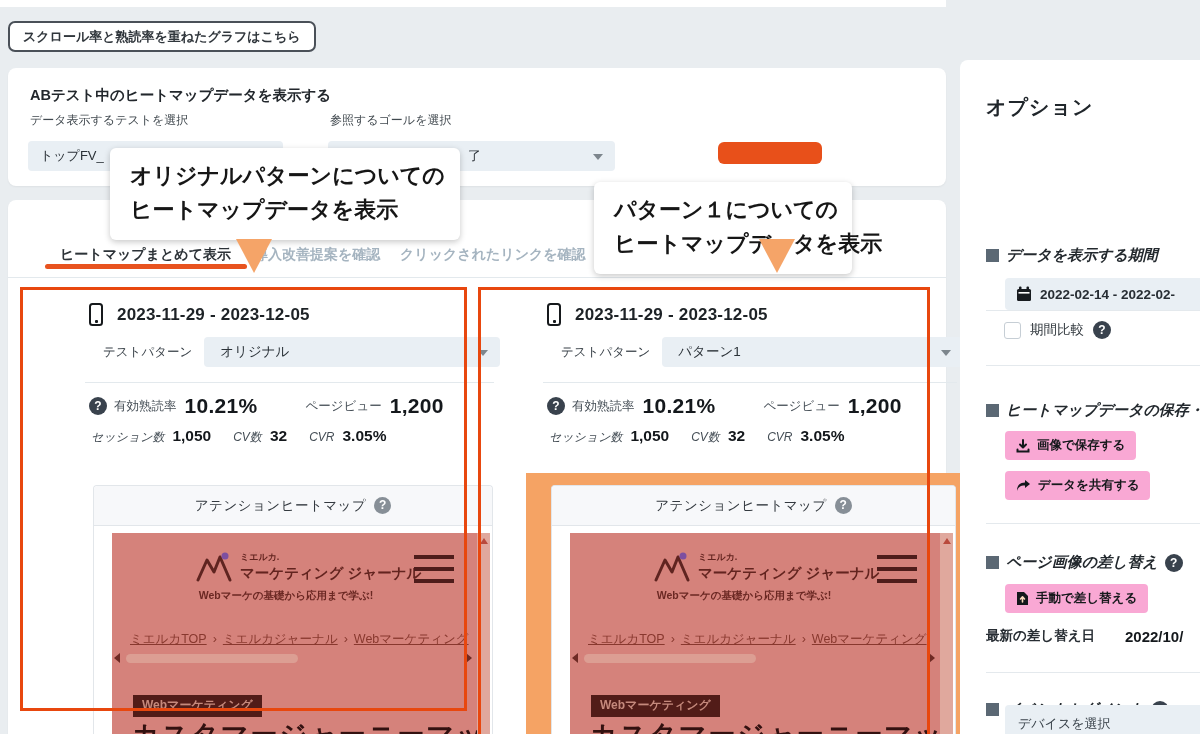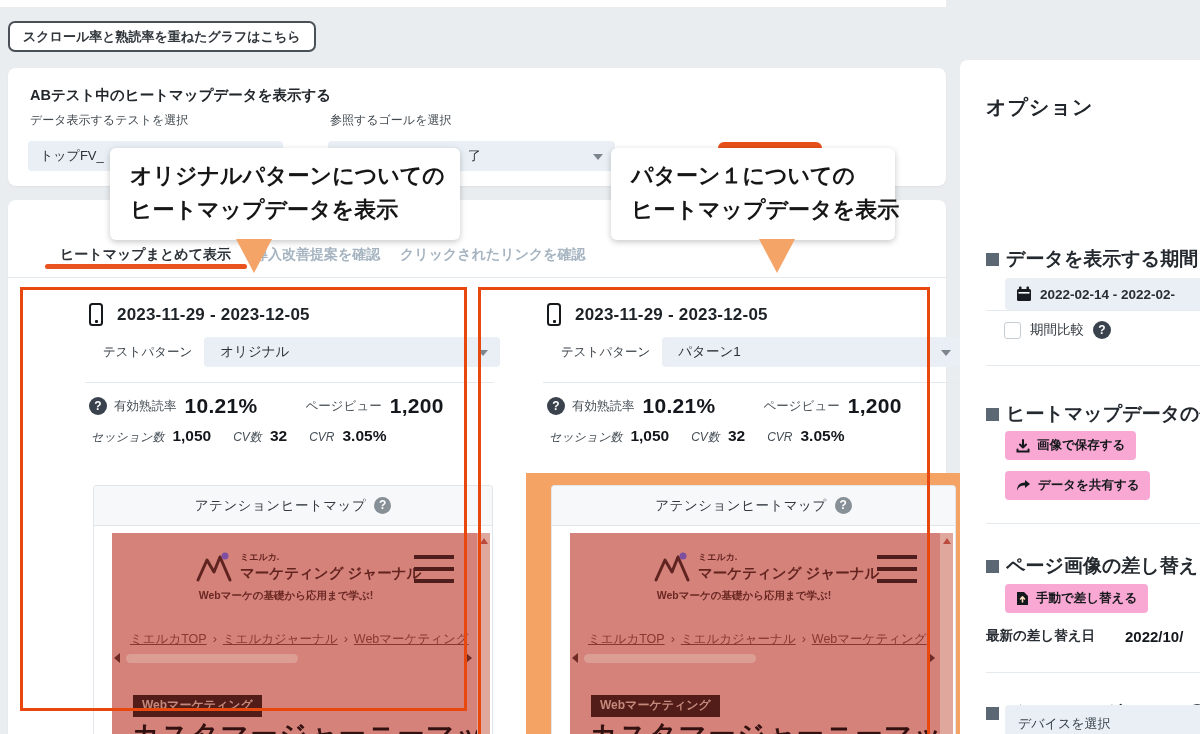--- a/index.html
+++ b/index.html
@@ -79,32 +79,32 @@
   .cat-tag { position:absolute; left:21px; top:162px; background:#521c18; color:#c5897c; font-size:12px; font-weight:bold; padding:2px 9px 3px; }
   .article-title { position:absolute; left:20px; top:184px; font-size:27px; font-weight:bold; color:#331110; letter-spacing:2px; white-space:nowrap; }
 
   
   .red-box { position:absolute; border:3px solid #e8470e; z-index:50; pointer-events:none; }
   .red-box.left { left:20px; top:287px; width:447px; height:424px; }
   .red-box.right { left:478px; top:287px; width:452px; height:450px; }
   .hidden-btn { position:absolute; left:718px; top:142px; width:104px; height:22px; background:#e8501a; border-radius:6px; z-index:55; }
   .callout { position:absolute; top:148px; height:92px; background:#ffffff; border-radius:6px; z-index:60; box-shadow:0 2px 6px rgba(0,0,0,.22); padding:11px 0 0 0; }
   .callout.c1 { left:110px; width:350px; }
-  .callout.c2 { left:611px; width:284px; }
+  .callout.c2 { left:594px; width:258px;margin-top:34px; }
   .co-line { font-size:22px; font-weight:bold; color:#161616; line-height:34px; padding-left:20px; white-space:nowrap; }
   .co-arrow { position:absolute; top:239px; width:0; height:0; border-left:18px solid transparent; border-right:18px solid transparent; border-top:34px solid #f5a468; z-index:60; }
   .co-arrow.a1 { left:236px; }
   .co-arrow.a2 { left:759px; }
 
   
   .sidebar { position:absolute; left:960px; top:60px; width:260px; height:674px; background:#fff; border-radius:8px 0 0 0; }
   .sb-title { position:absolute; left:26px; top:34px; font-size:20px; font-weight:bold; color:#20262b; letter-spacing:1px; }
   .sb-sec { position:absolute; left:26px; display:flex; align-items:center; gap:7px; white-space:nowrap; }
   .sb-square { width:13px; height:13px; background:#5b6874; flex:0 0 auto; }
-  .sb-sec-label { font-size:19px; font-weight:bold; color:#23292e; }
+  .sb-sec-label { font-size:15px; font-weight:bold; color:#23292e;font-style:italic; }
   .sb-field { position:absolute; left:45px; width:215px; height:32px; background:#e9eff4; border-radius:4px; display:flex; align-items:center; gap:8px; padding:0 0 0 11px; overflow:hidden; }
   .sb-date-text { font-size:13.5px; font-weight:bold; color:#272d33; white-space:nowrap; }
   .cmp-row { position:absolute; left:44px; display:flex; align-items:center; gap:9px; }
   .checkbox { width:17px; height:17px; border:1.5px solid #c6ced5; border-radius:3px; background:#fff; }
   .cmp-label { font-size:13.5px; color:#30373d; }
   .sb-div { position:absolute; left:26px; right:0; height:1px; background:#e4e9ed; }
   .sb-btn { position:absolute; left:45px; height:29px; background:#f9a8d4; border:none; border-radius:4px; display:inline-flex; align-items:center; gap:7px; padding:0 11px; font-family:Liberation Mono, monospace; font-size:12.5px; font-weight:bold; color:#16191c; white-space:nowrap; }
   .latest-row { position:absolute; left:26px; display:flex; align-items:center; gap:30px; white-space:nowrap; }
   .latest-label { font-size:13.5px; font-weight:bold; color:#272d33; }
   .latest-value { font-size:15px; font-weight:bold; color:#14181c; }

